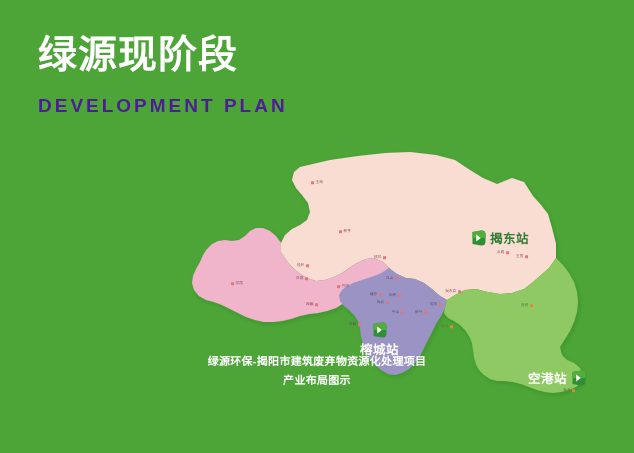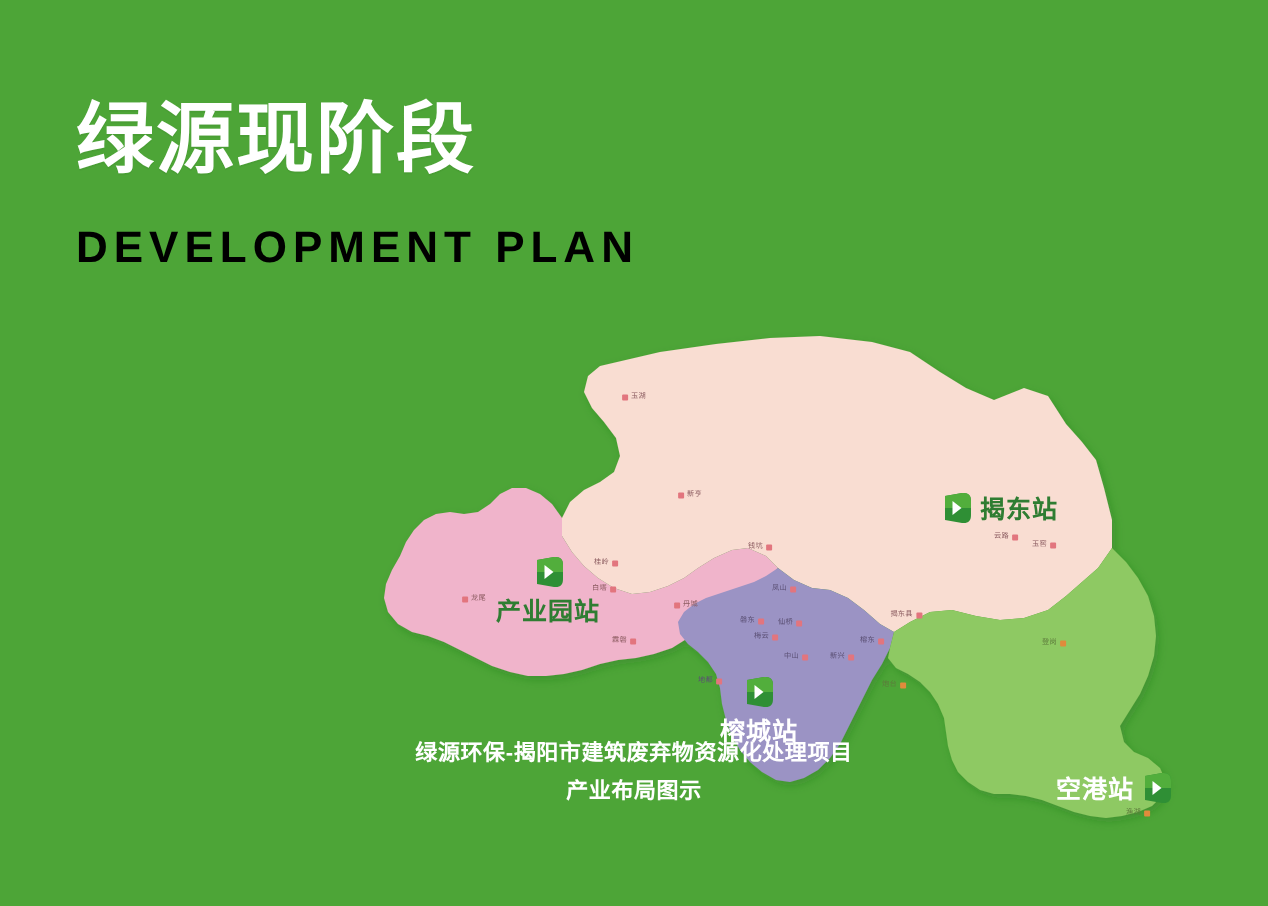--- a/index.html
+++ b/index.html
@@ -9,43 +9,42 @@
     background:#4da537;
     font-family:"Liberation Sans","DejaVu Sans",sans-serif;
     overflow:hidden;
     position:relative;
   }
   #poster{
     position:absolute;inset:0;
     width:634px;height:406px;
     background:#4da537;
     overflow:hidden;
-    margin-top:16px;
   }
 
   
   .title-block{
     position:absolute;
     left:38px; top:32px;
     z-index:30;
     pointer-events:none;
   }
   .title-cn{
     color:#ffffff;
     font-size:39px;
     font-weight:bold;
     line-height:1.18;
     letter-spacing:1px;
     margin:0;
     white-space:nowrap;
     text-shadow:0 1px 0 rgba(0,0,0,0.04);
   }
   .title-en{
-    color:#000000;
-    font-size:22px;
+    color:#4c1d95;
+    font-size:19px;
     font-weight:bold;
     letter-spacing:3.0px;
     margin-top:17px;
     white-space:nowrap;
   }
 
   
   .map-wrap{
     position:absolute;
     left:0;top:0;
@@ -265,28 +264,20 @@
       <div class="town left ongreen" style="left: 527px; top: 306px;">
         <span class="dot"></span>
         <span class="tname">登岗</span>
       </div>
       <div class="town left ongreen" style="left: 569px; top: 391px;">
         <span class="dot"></span>
         <span class="tname">渔湖</span>
       </div>
     </div>
 
-  <div class="station st-green" style="left:248px; top:262px; flex-direction:column; gap:1px; align-items:center;">
-    <svg class="logo" viewBox="0 0 30 32">
-      <path d="M3 4 L20 1 C26 0.3 29 3 29 9 L29 23 C29 29 26 31.7 20 31 L3 28 Z" fill="#2f8f35"></path>
-      <path d="M3 4 L20 1 C26 0.3 29 3 29 9 L29 16 L3 16 Z" fill="#52ae3c"></path>
-      <path d="M10.5 9 L10.5 23 L19.5 16 Z" fill="#ffffff"></path>
-    </svg>
-    <span class="station-name">产业园站</span>
-  </div>
 
   <div class="station st-green" style="left:471px; top:228px;">
     <svg class="logo" viewBox="0 0 30 32">
       <path d="M3 4 L20 1 C26 0.3 29 3 29 9 L29 23 C29 29 26 31.7 20 31 L3 28 Z" fill="#2f8f35"></path>
       <path d="M3 4 L20 1 C26 0.3 29 3 29 9 L29 16 L3 16 Z" fill="#52ae3c"></path>
       <path d="M10.5 9 L10.5 23 L19.5 16 Z" fill="#ffffff"></path>
     </svg>
     <span class="station-name">揭东站</span>
   </div>
 

